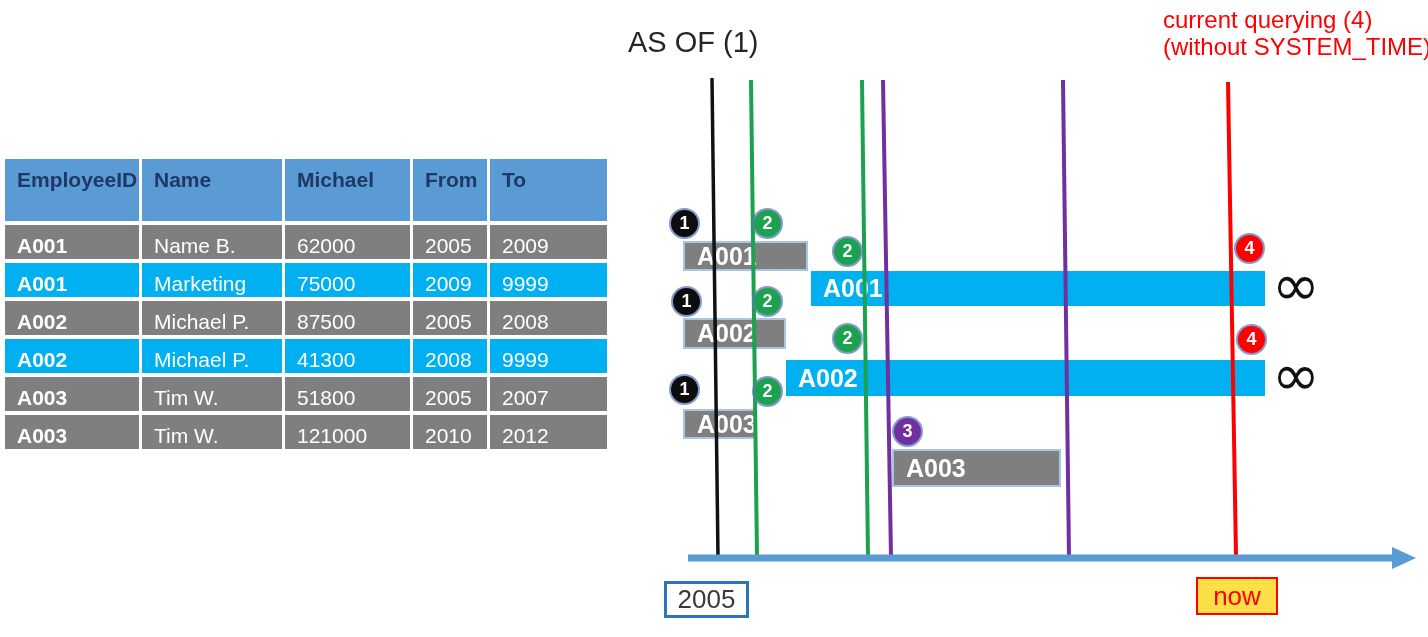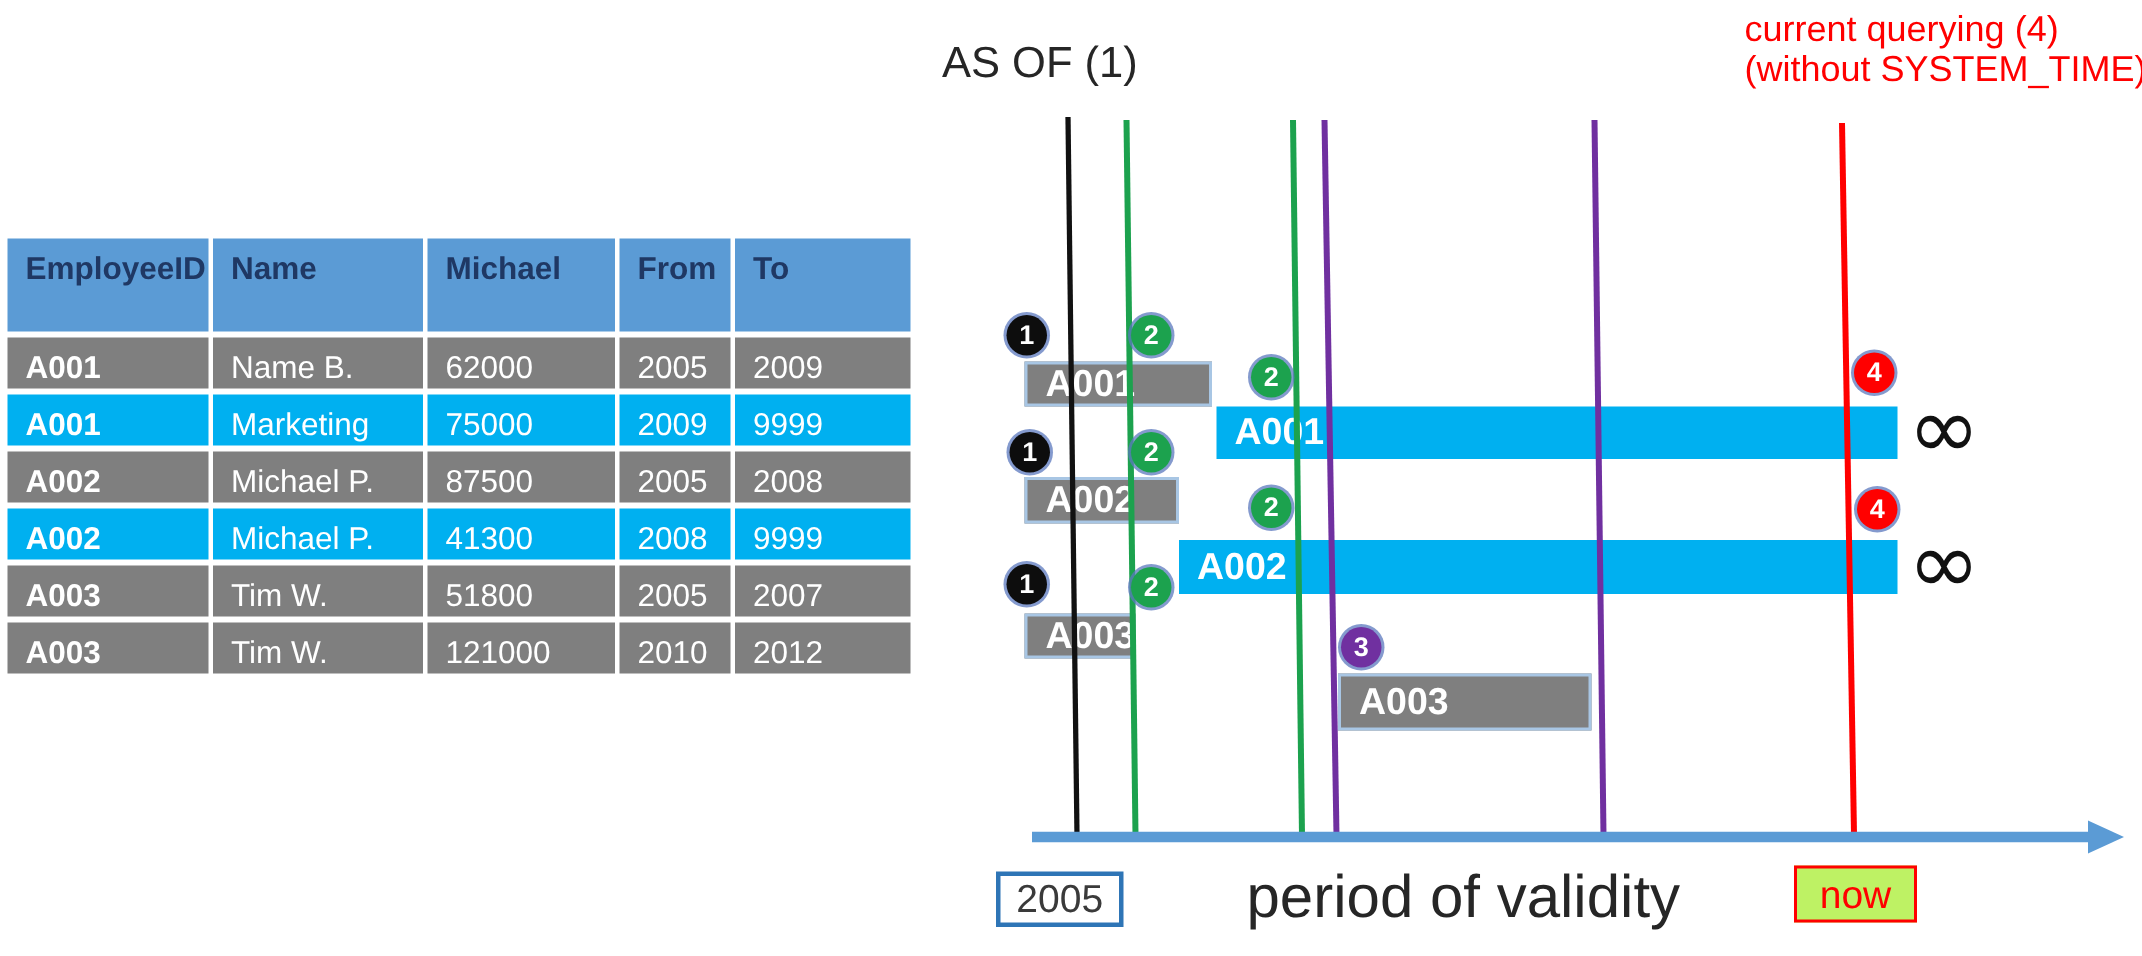--- a/index.html
+++ b/index.html
@@ -84,21 +84,21 @@
   
   .infinity{position:absolute;z-index:1;width:56px;text-align:center;
     font-size:58px;line-height:58px;color:#111;font-family:"DejaVu Sans", sans-serif;}
   .inf1{left:1268px;top:256px;} .inf2{left:1268px;top:346px;}
 
   
   .year-box{position:absolute;left:664px;top:581px;width:85px;height:37px;z-index:4;
     border:3px solid var(--box-blue,#2E75B6);background:#fff;color:#3a3a3a;
     display:flex;align-items:center;justify-content:center;font-size:26px;}
   .now-box{position:absolute;left:1196px;top:577px;width:82px;height:38px;z-index:4;
-    border:2.5px solid var(--red,#FF0000);background:#bef264;color:var(--red,#FF0000);
+    border:2.5px solid var(--red,#FF0000);background:#fde047;color:var(--red,#FF0000);
     display:flex;align-items:center;justify-content:center;font-size:26px;}
   .axis-title{position:absolute;left:831px;top:576px;font-size:40px;
     color:var(--ink,#262626);white-space:nowrap;}
 </style>
 </head>
 <body>
 
 <div class="stage">
 
   <div class="emp-table-wrap">
@@ -211,16 +211,15 @@
     <line class="ln-green" x1="751" y1="80" x2="757" y2="557"></line>
     <line class="ln-green" x1="862" y1="80" x2="868" y2="557"></line>
     <line class="ln-purple" x1="883" y1="80" x2="891" y2="557"></line>
     <line class="ln-purple" x1="1063" y1="80" x2="1069" y2="557"></line>
     <line class="ln-red" x1="1228" y1="82" x2="1236" y2="556"></line>
     <line class="ln-axis" x1="688" y1="558" x2="1394" y2="558"></line>
     <polygon class="arrowhead" points="1392,547 1416,558 1392,569"></polygon>
   </svg>
 
   <div class="year-box">2005</div>
-  <div class="axis-title">period of validity</div>
   <div class="now-box">now</div>
 
 </div>
 
 </body></html>

